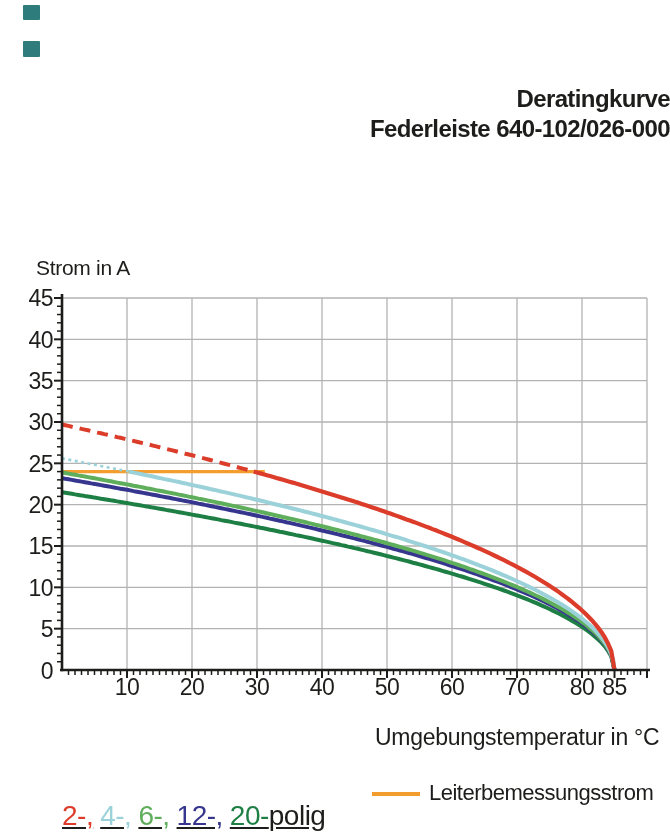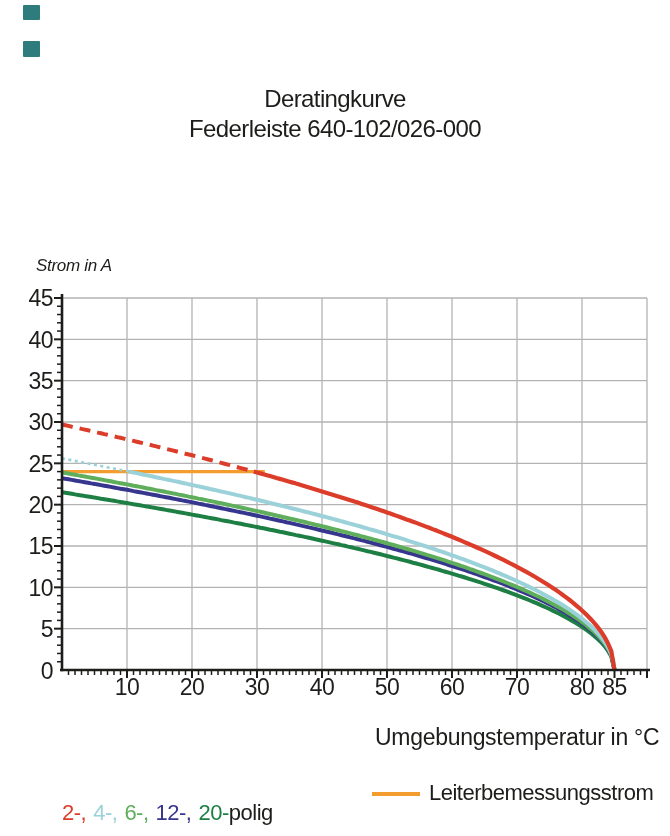--- a/index.html
+++ b/index.html
@@ -4,28 +4,28 @@
 <style>
   html,body{margin:0;padding:0;}
   body{
     width:670px;height:836px;position:relative;background:#ffffff;
     font-family:"Liberation Sans","DejaVu Sans",sans-serif;color:#1d1d1b;
     overflow:hidden;
   }
   .corner-marker{position:absolute;border-radius:1px;}
   #marker-top{left:23px;top:5px;width:17px;height:15px;}
   #marker-bottom{left:23px;top:41px;width:17px;height:16px;}
-  #title-block{position:absolute;top:84px;left:0;right:0;text-align:center;}
+  #title-block{position:absolute;top:84px;left:0;right:0;text-align:right;font-weight:bold;}
   .title-line{font-size:24px;line-height:29.5px;letter-spacing:-0.6px;white-space:nowrap;}
-  #y-axis-title{position:absolute;left:36px;top:256px;font-size:17px;letter-spacing:-0.3px;font-style:italic;}
+  #y-axis-title{position:absolute;left:36px;top:256px;font-size:21px;letter-spacing:-0.3px;}
   #x-axis-title{position:absolute;left:375px;top:724px;font-size:23px;letter-spacing:-0.3px;}
   #chart-svg{position:absolute;left:0;top:0;width:670px;height:836px;}
   #chart-svg text{font-family:"Liberation Sans","DejaVu Sans",sans-serif;fill:#1d1d1b;
     font-size:23px;letter-spacing:-0.5px;}
-  #legend-poles{position:absolute;left:62px;top:800px;font-size:22px;letter-spacing:-0.5px;white-space:nowrap;}
+  #legend-poles{position:absolute;left:62px;top:800px;font-size:28px;letter-spacing:-0.5px;white-space:nowrap;text-decoration:underline;}
   #legend-poles .pole-item{margin-right:7px;}
   #legend-reference{position:absolute;left:372px;top:780px;font-size:22px;letter-spacing:-0.5px;white-space:nowrap;}
   #legend-reference .swatch{display:inline-block;width:48px;height:4.5px;vertical-align:4px;margin-right:9px;}
 </style>
 </head>
 <body>
 
 <div class="corner-marker" id="marker-top" style="background: rgb(46, 124, 124);"></div>
 <div class="corner-marker" id="marker-bottom" style="background: rgb(46, 124, 124);"></div>
 

